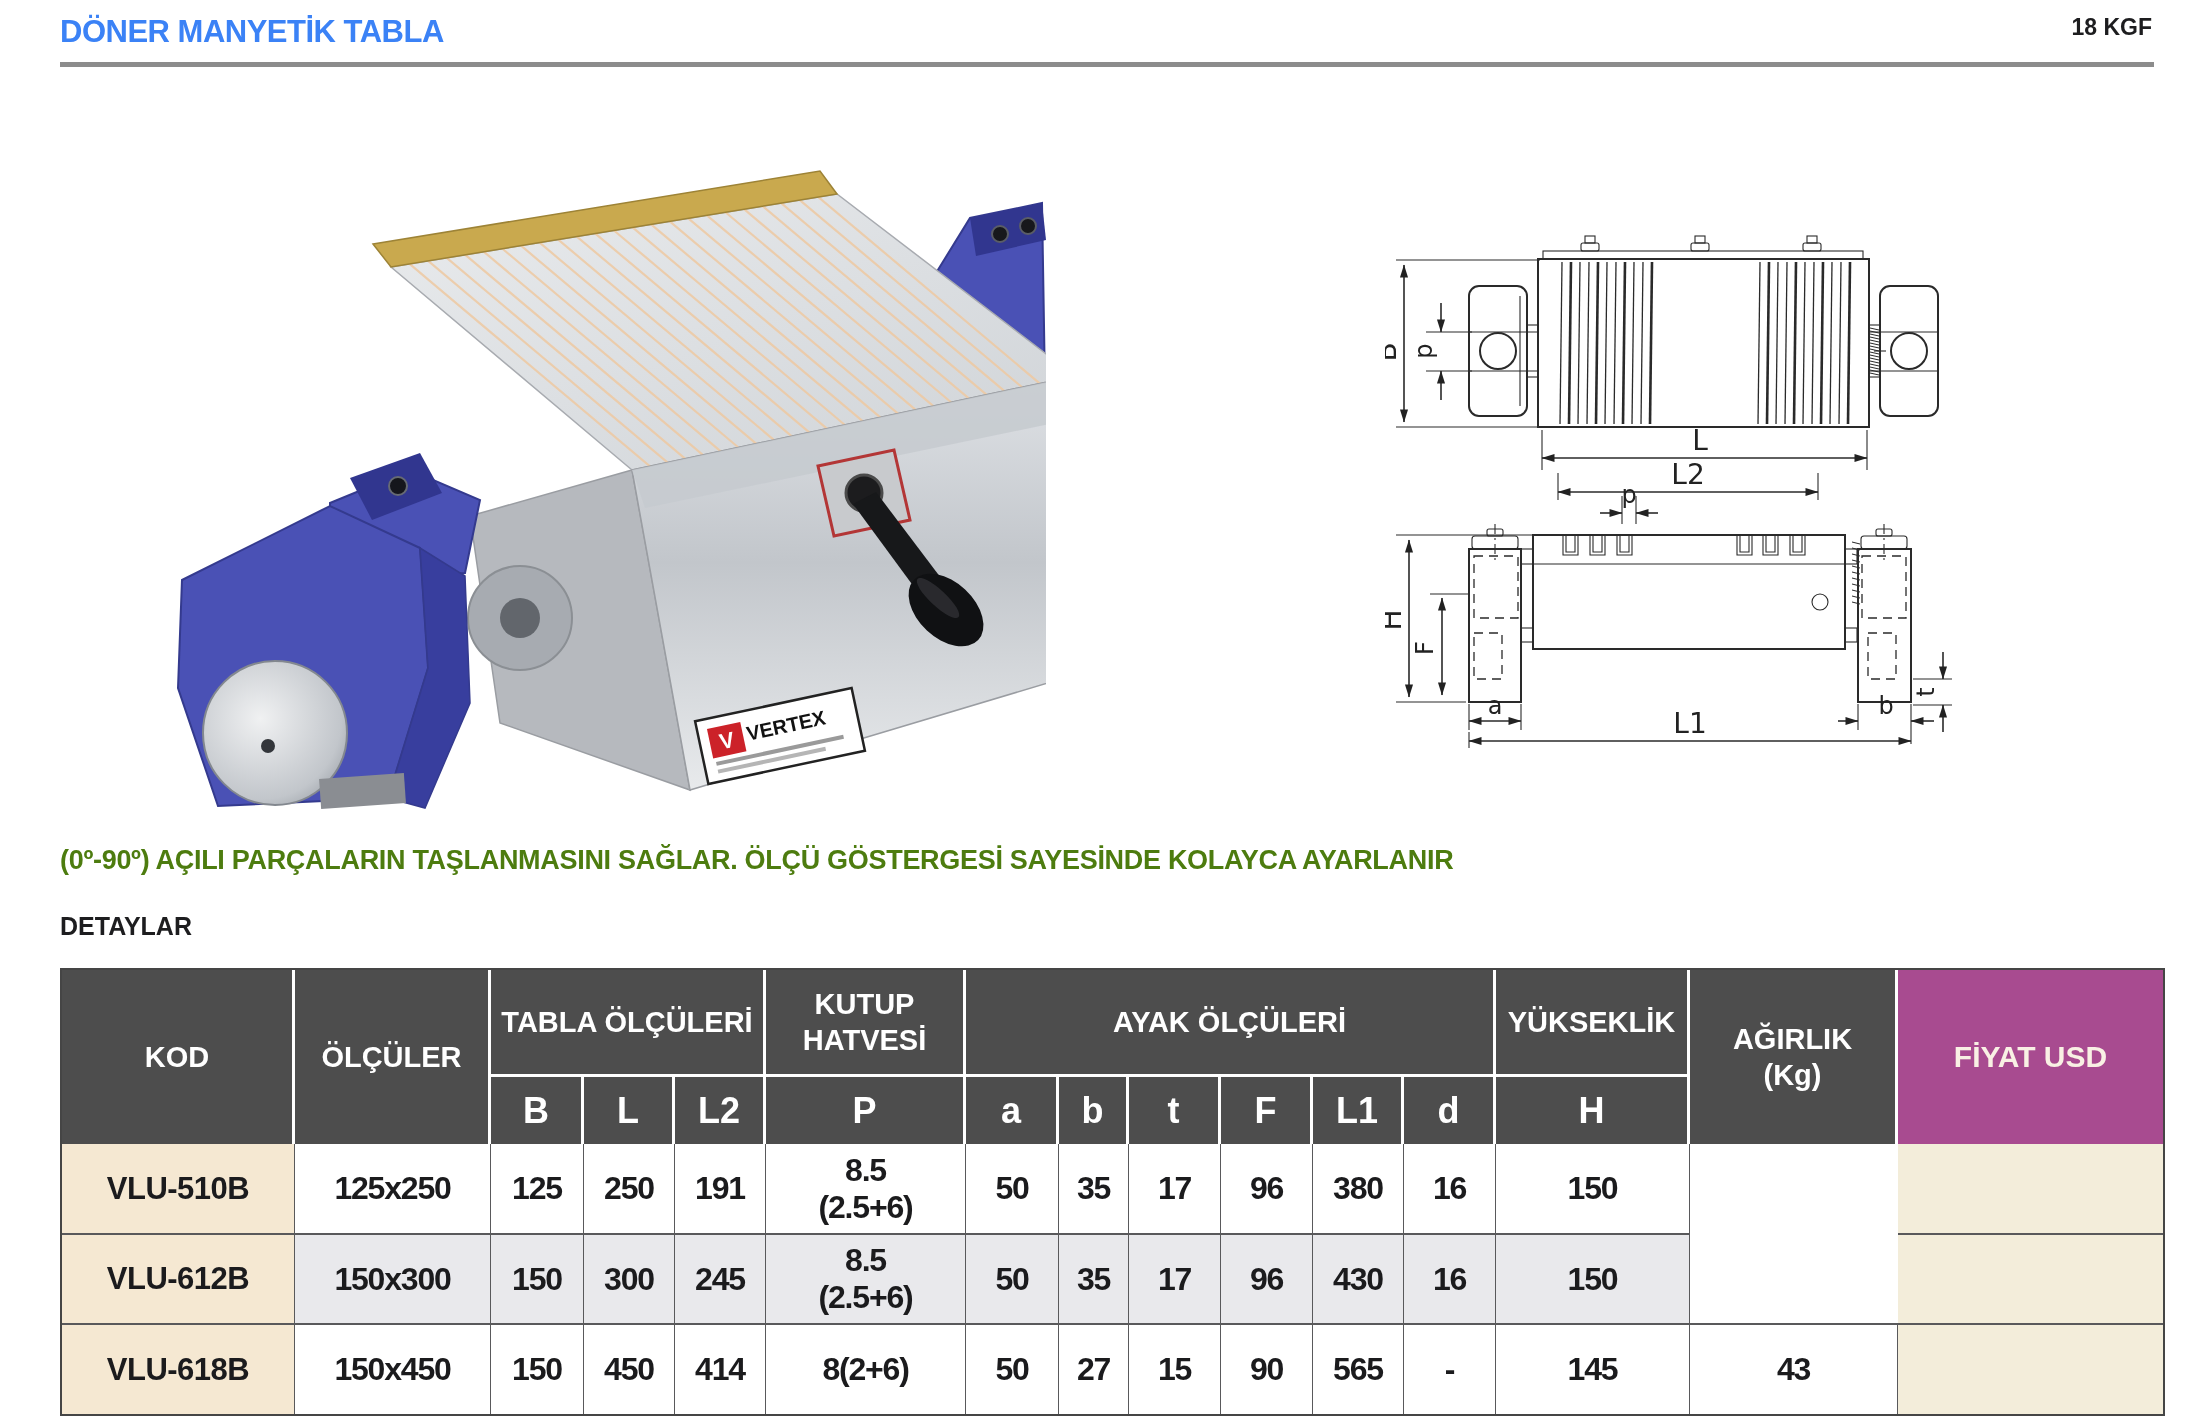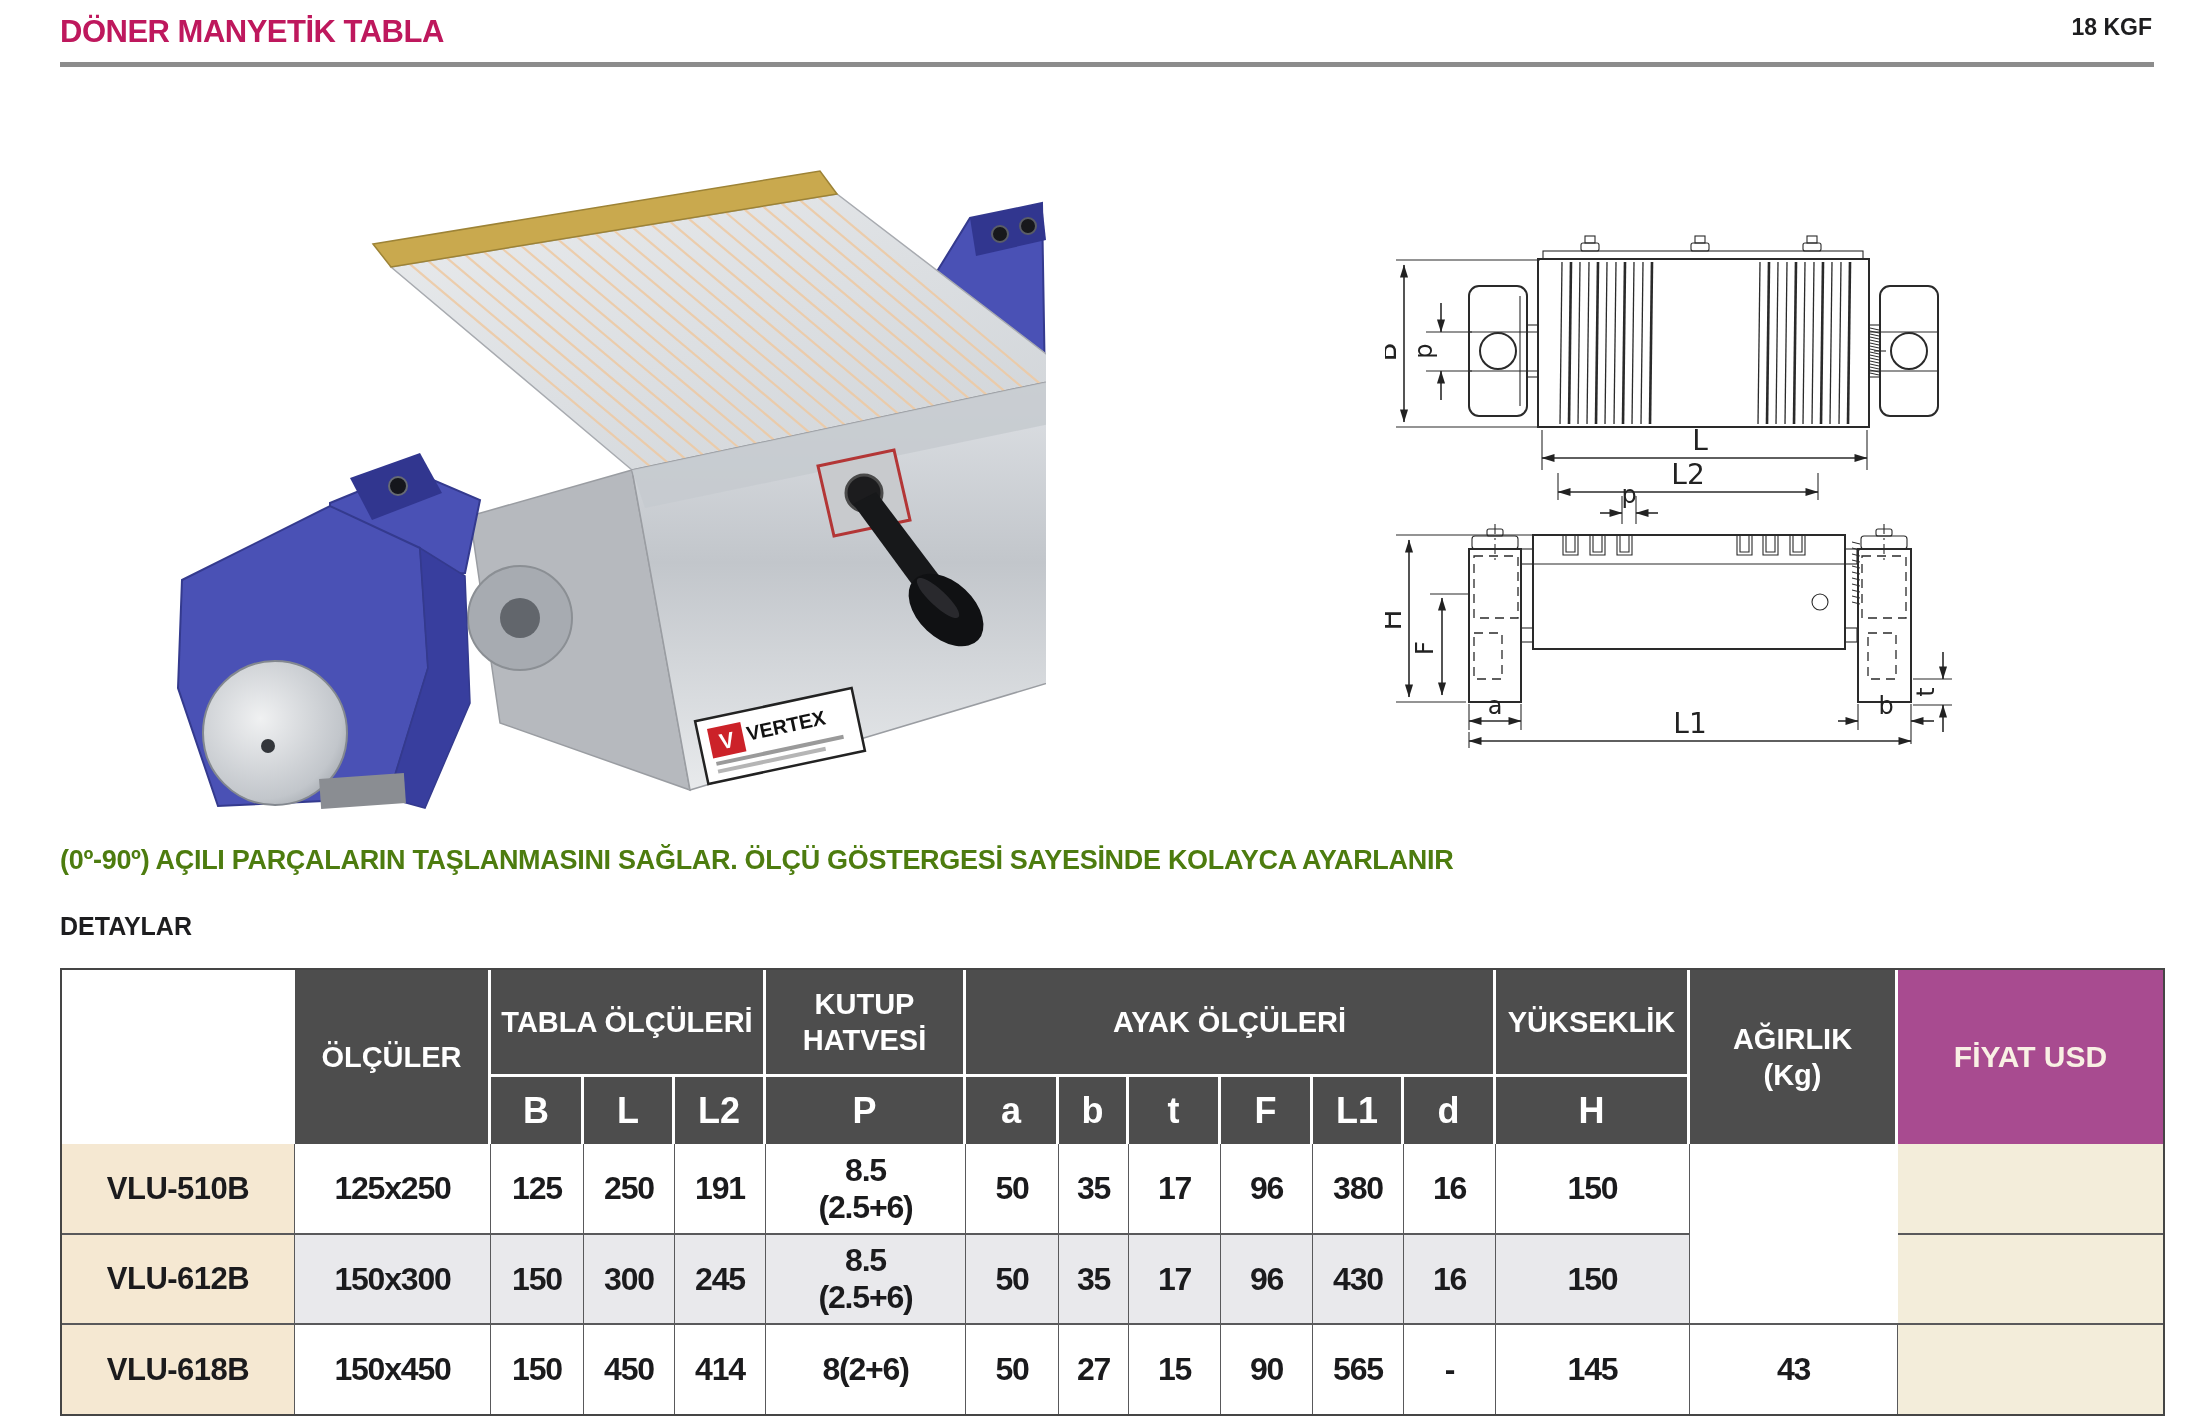--- a/index.html
+++ b/index.html
@@ -1,20 +1,20 @@
 <!DOCTYPE html>
 <html><head>
 <meta charset="utf-8">
 <style>
   html,body{margin:0;padding:0;background:#fff;}
   body{font-family:"Liberation Sans","DejaVu Sans",sans-serif;}
   #page{position:relative;width:2202px;height:1424px;background:#ffffff;overflow:hidden;}
 
   
-  .title{position:absolute;left:60px;top:14px;font-size:31px;font-weight:800;letter-spacing:-.5px;color:#be185d;white-space:nowrap;}
+  .title{position:absolute;left:60px;top:14px;font-size:31px;font-weight:800;letter-spacing:-.5px;color:#3b82f6;white-space:nowrap;}
   .badge{position:absolute;right:50px;top:14px;font-size:23px;font-weight:800;color:#1d1d1f;}
   .rule{position:absolute;left:60px;top:62px;width:2094px;height:5px;background:#8c8c8c;}
 
   
   .desc{position:absolute;left:60px;top:845px;font-size:27px;font-weight:800;letter-spacing:-.3px;color:#4d7c0f;white-space:nowrap;}
   .details{position:absolute;left:60px;top:912px;font-size:25px;font-weight:800;color:#1d1d1f;text-align:right;}
 
   
   .photo-svg{position:absolute;left:170px;top:148px;width:876px;height:676px;}
   .diagram-svg{position:absolute;left:1385px;top:230px;width:585px;height:525px;}
@@ -339,20 +339,21 @@
       <line x1="1943" y1="732" x2="1943" y2="705" class="dim" marker-end="url(#arr)"></line>
       <text class="dimtxt sm" text-anchor="middle" transform="rotate(-90 1934 692)" x="1934" y="692">t</text>
     </g>
   </svg>
 
   <div class="desc">(0º-90º) AÇILI PARÇALARIN TAŞLANMASINI SAĞLAR. ÖLÇÜ GÖSTERGESİ SAYESİNDE KOLAYCA AYARLANIR</div>
   <div class="details">DETAYLAR</div>
 
   <div class="table">
 
+    <div class="cell gh c-kod">KOD</div>
     <div class="cell gh c-olc">ÖLÇÜLER</div>
     <div class="cell gh c-tabla">TABLA ÖLÇÜLERİ</div>
     <div class="cell gh c-kutup">KUTUP HATVESİ</div>
     <div class="cell gh c-ayak">AYAK ÖLÇÜLERİ</div>
     <div class="cell gh c-yuk">YÜKSEKLİK</div>
     <div class="cell gh c-agr">
       <div>AĞIRLIK</div>
       <div>(Kg)</div>
     </div>
     <div class="cell gh magenta c-fiyat nbr">FİYAT USD</div>

